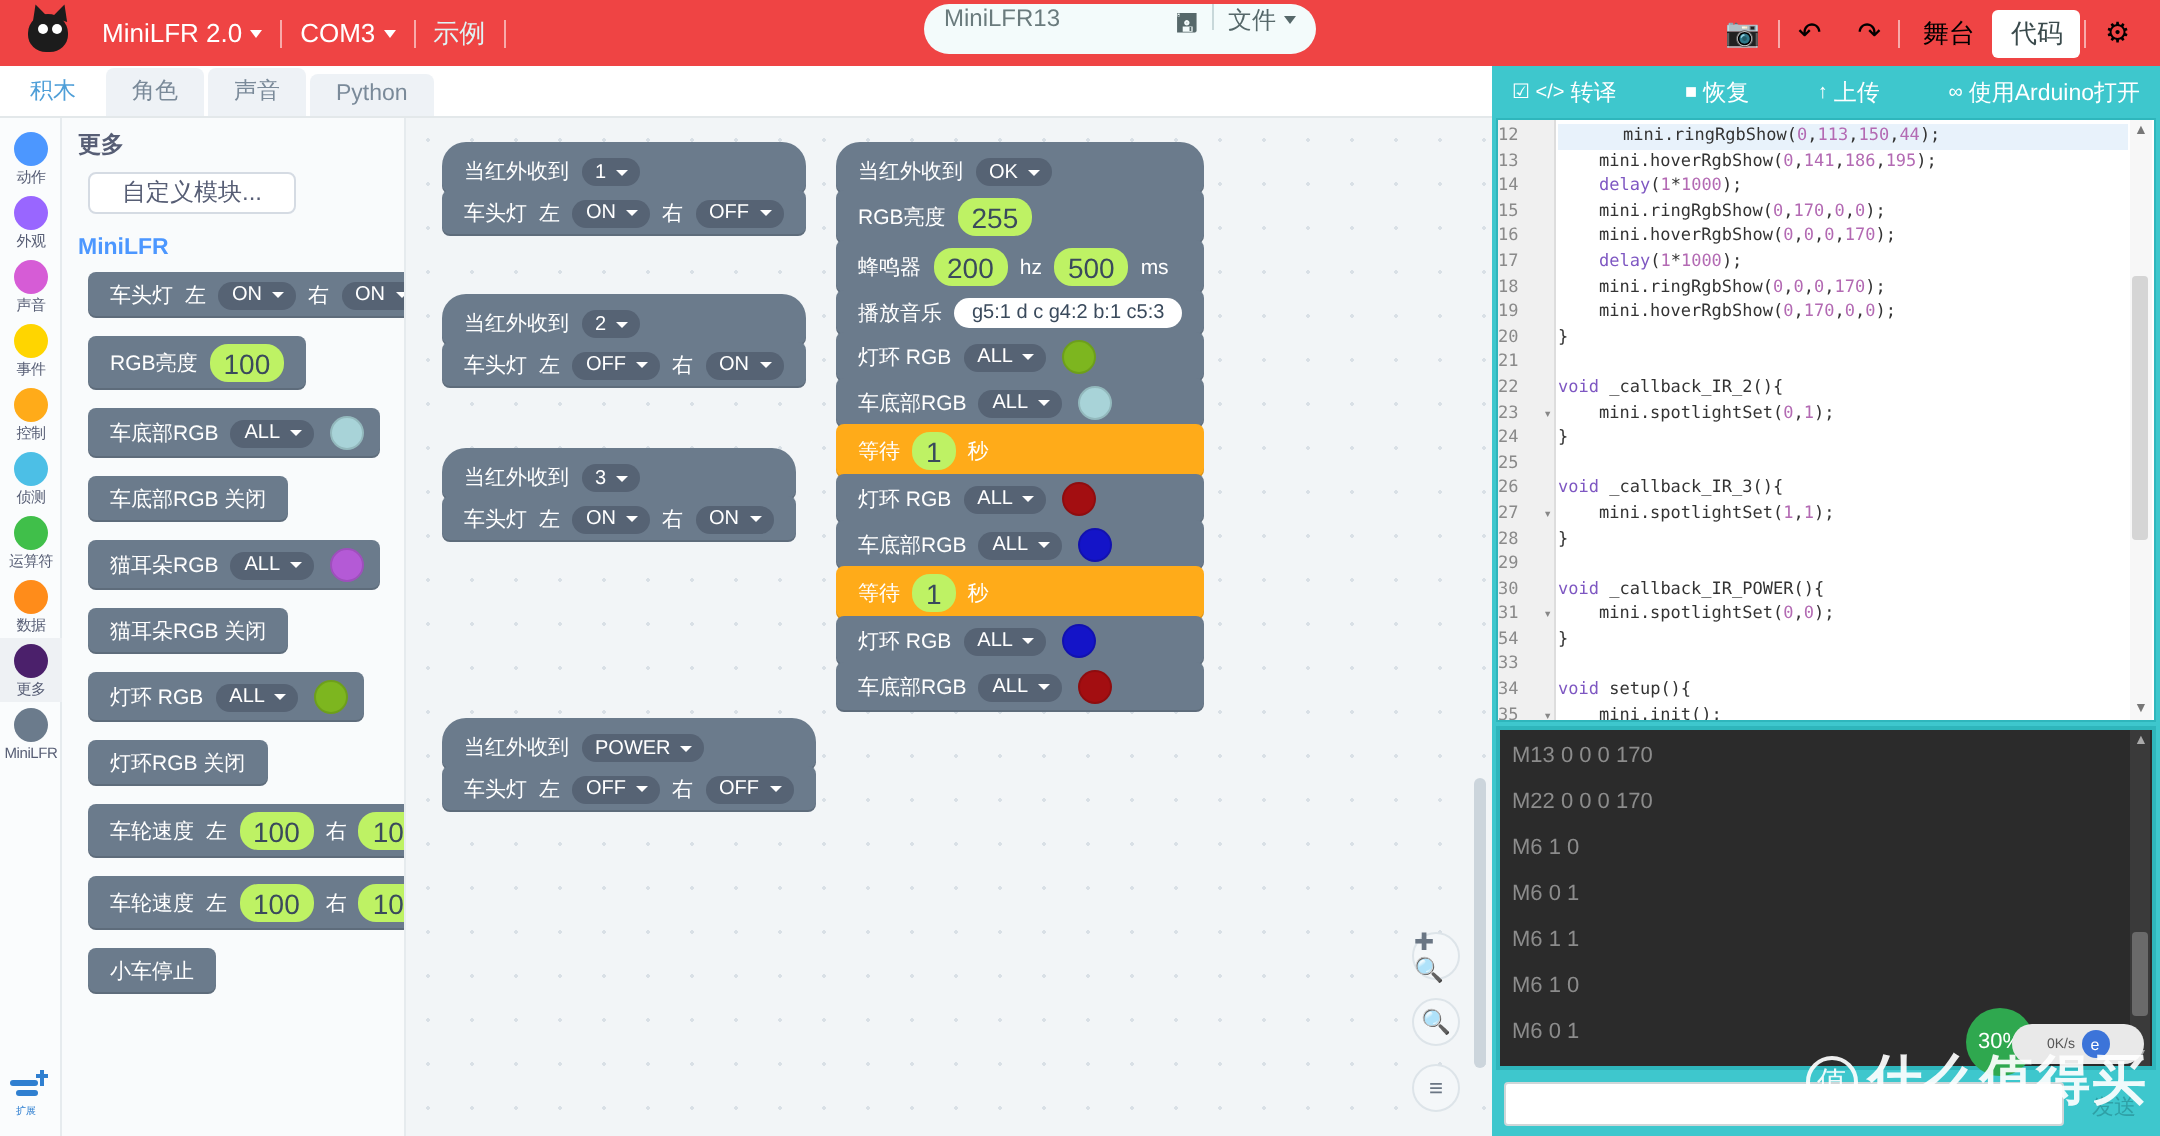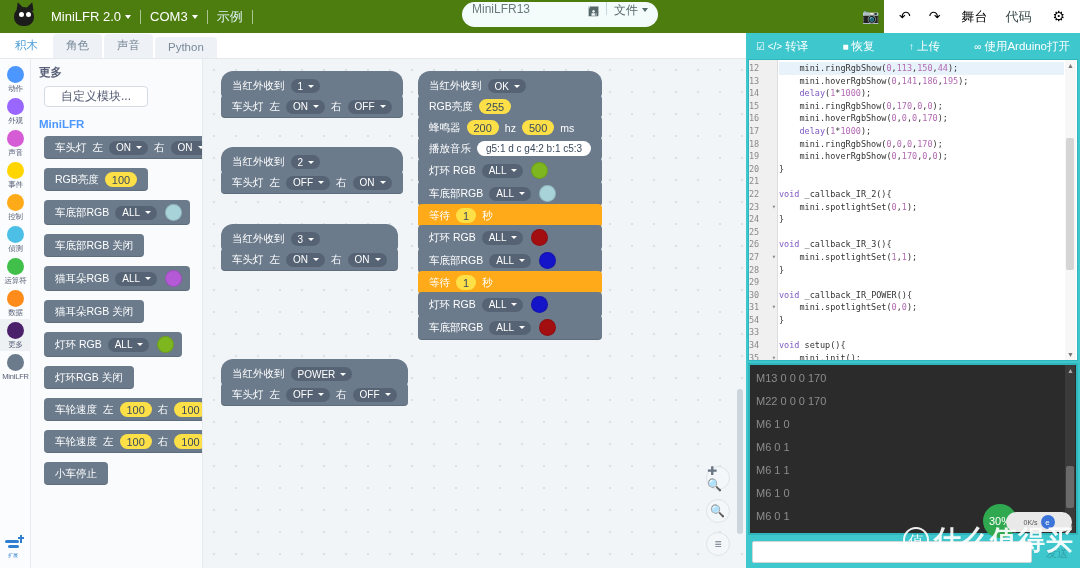--- a/index.html
+++ b/index.html
@@ -7,22 +7,22 @@
   body {
     font-family: "Liberation Sans", "DejaVu Sans", sans-serif;
     font-size: 12px;
     background:#fff;
     -webkit-font-smoothing: antialiased;
   }
   .app { position:relative; width:1080px; height:568px; }
 
   
   .topbar {
-    position:absolute; left:0; top:0; width:884px; height:33px;
-    background:#4d7c0f; display:flex; align-items:center; color:#fff;
+    position:absolute; left:0; top:0; width:1080px; height:33px;
+    background:#ef4444; display:flex; align-items:center; color:#fff;
   }
   .logo-cat { width:34px; height:33px; position:relative; margin-left:8px; }
   .logo-cat .head {
     position:absolute; left:6px; top:7px; width:20px; height:19px;
     background:#1c1c1c; border-radius:50% 50% 45% 45%;
   }
   .logo-cat .ear-l, .logo-cat .ear-r {
     position:absolute; top:2px; width:0;height:0;
     border-left:4px solid transparent; border-right:4px solid transparent;
     border-bottom:8px solid #1c1c1c;
@@ -99,21 +99,21 @@
   .blk.hat { border-radius:12px 12px 4px 4px; padding-top:8px; }
   .blk.wait { background:#ffab19; box-shadow:inset 0 -1px 0 rgba(0,0,0,.15); }
   .blk .txt { margin:0 3px; }
   .blk .dd {
     background:#566374; border-radius:9px; padding:1.5px 6px 1.5px 7px; font-size:10px;
     display:inline-flex; align-items:center; margin:0 3px; color:#fff;
   }
   .blk .dd .ar { display:inline-block; border-left:3px solid transparent; border-right:3px solid transparent;
                  border-top:3.5px solid #fff; margin-left:5px; }
   .blk .num {
-    background:#fde047; color:#3a4a5c; border-radius:9px; padding:1.5px 7px; font-size:11px; margin:0 3px;
+    background:#bef264; color:#3a4a5c; border-radius:9px; padding:1.5px 7px; font-size:14px; margin:0 3px;
     min-width:20px; text-align:center;
   }
   .blk .strfield {
     background:#fff; color:#3a4a5c; border-radius:9px; padding:2px 9px; font-size:10px; margin:0 3px;
   }
   .blk .swatch { width:17px;height:17px;border-radius:50%; margin-left:5px; border:1px solid rgba(0,0,0,.12); }
   .stack { position:absolute; }
   .stack .blk { display:flex; }
   .stack .row { margin-top:-2px; }
 
@@ -148,21 +148,21 @@
     font-size:8.5px; text-align:right; padding-top:2px;
   }
   .gutter .ln { height:12.6px; line-height:12.6px; padding-right:24px; position:relative; }
   .gutter .ln .fold { position:absolute; right:1px; color:#888; font-size:7px; }
   .codearea {
     position:absolute; left:30px; top:0; right:13px; height:100%;
     font-family:"DejaVu Sans Mono","Liberation Mono",monospace; font-size:8.5px; padding-top:2px;
     white-space:pre; color:#333;
   }
   .codearea .cl { height:12.6px; line-height:12.6px; }
-  .codearea .cl.hl { background:#e8f2fb; }
+  .codearea .cl.hl { background:#e8f2fb;padding-left:12px; }
   .kw { color:#7e57c2; } .num2 { color:#b36ab3; }
   .code-sb { position:absolute; right:1px; top:0; width:11px; height:100%; background:#f7f7f7; }
   .code-sb .thumb { position:absolute; left:1px; top:26%; width:8px; height:44%; background:#d5d5d5; border-radius:2px; }
   .code-sb .ar { position:absolute; left:2px; color:#777; font-size:7px; }
 
   .serial {
     position:absolute; left:2px; top:330px; width:330px; height:172px; background:#2b2b2b;
     border:2px solid #2fb6bc; overflow:hidden; color:#8c8c8c;
     font-size:11px; padding:2px 6px;
   }

